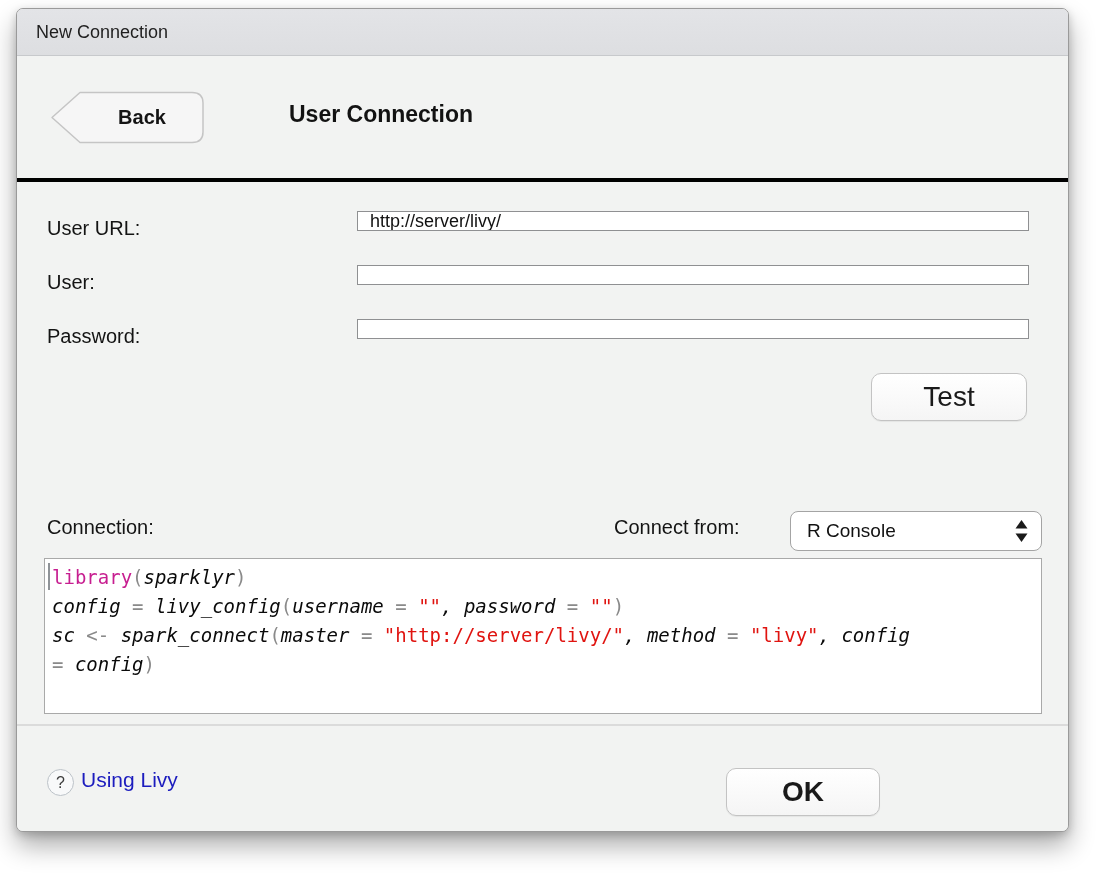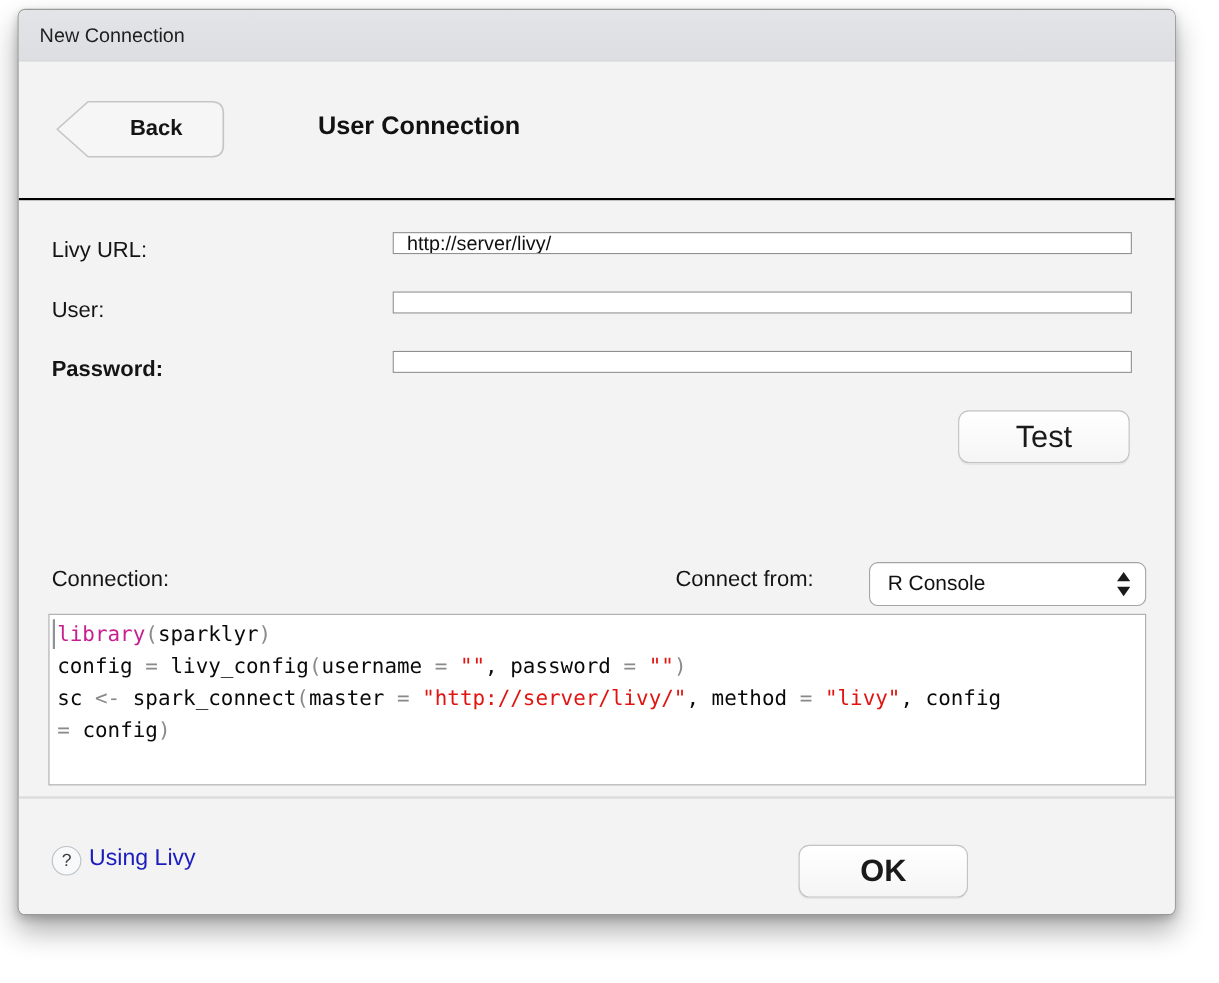--- a/index.html
+++ b/index.html
@@ -21,21 +21,21 @@
     border-bottom:1px solid #c7c9cc;
   }
   .titlebar .title {
     position:absolute; left:19px; top:0; line-height:47px;
     font-size:18px; color:#1f1f1f;
   }
 
   
   .header {
     position:absolute; left:0; top:47px; width:100%; height:126px;
-    border-bottom:2px solid #000000; background:#f2f3f2;
+    border-bottom:4px solid #000000; background:#f2f3f2;
   }
   .back-btn { position:absolute; left:32px; top:35px; width:156px; height:54px; cursor:default; }
   .back-btn svg { position:absolute; left:0; top:0; }
   .back-btn .back-label {
     position:absolute; left:34px; top:0; width:118px; text-align:center;
     line-height:53px; font-size:20px; font-weight:bold; color:#141414;
   }
   .header .heading {
     position:absolute; left:272px; top:45px; font-size:23px; font-weight:bold; color:#121212;
   }
@@ -76,21 +76,21 @@
   }
   .code-content {
     position:absolute; left:7px; top:4px; right:4px;
     font-family:"DejaVu Sans Mono","Liberation Mono",monospace;
     font-size:19px; line-height:29px; white-space:pre; color:#0a0a0a;
   }
   .code-line { height:29px; }
   .tok-k { color:var(--kw,#C71E90); }
   .tok-s { color:var(--str,#E01410); }
   .tok-o { color:var(--op,#8A8A8A); }
-  .tok-p { color:#0a0a0a; }
+  .tok-p { color:#0a0a0a;font-style:italic; }
   .caret { position:absolute; left:3px; top:4px; width:2px; height:27px; background:#8f9398; }
 
   
   .footer {
     position:absolute; left:0; top:715px; width:100%; height:109px;
     border-top:2px solid #dbdbdb; background:#f2f3f2;
   }
   .help-circle {
     position:absolute; left:30px; top:43px; width:27px; height:27px;
     border:1px solid #bcc2c8; border-radius:50%; background:#f8f9fa;
@@ -116,27 +116,27 @@
     <div class="header">
       <div class="back-btn">
         <svg width="156" height="54" viewBox="0 0 156 54">
           <path d="M 31 1.5 H 143 Q 154 1.5 154 12 V 41 Q 154 51.5 143 51.5 H 31 L 3 26.5 Z" fill="#f6f6f6" stroke="#c5c5c5" stroke-width="1.5" stroke-linejoin="round"></path>
         </svg>
         <span class="back-label">Back</span>
       </div>
       <div class="heading">User Connection</div>
     </div>
 
-    <div class="field-label" style="top:208px;">Livy URL:</div>
+    <div class="field-label" style="top:208px;">User URL:</div>
     <input class="text-input" style="top: 202px;" type="text" value="http://server/livy/">
 
     <div class="field-label" style="top:262px;">User:</div>
     <input class="text-input" style="top: 256px;" type="text" value="">
 
-    <div class="field-label" style="top:316px;font-weight:bold;">Password:</div>
+    <div class="field-label" style="top:316px;">Password:</div>
     <input class="text-input" style="top: 310px;" type="password" value="">
 
     <button class="btn btn-test">Test</button>
 
     <div class="conn-label">Connection:</div>
     <div class="connect-from-label">Connect from:</div>
 
     <div class="popup">
       <span class="popup-value">R Console</span>
       <svg class="arrows" width="13" height="22" viewBox="0 0 13 22">

